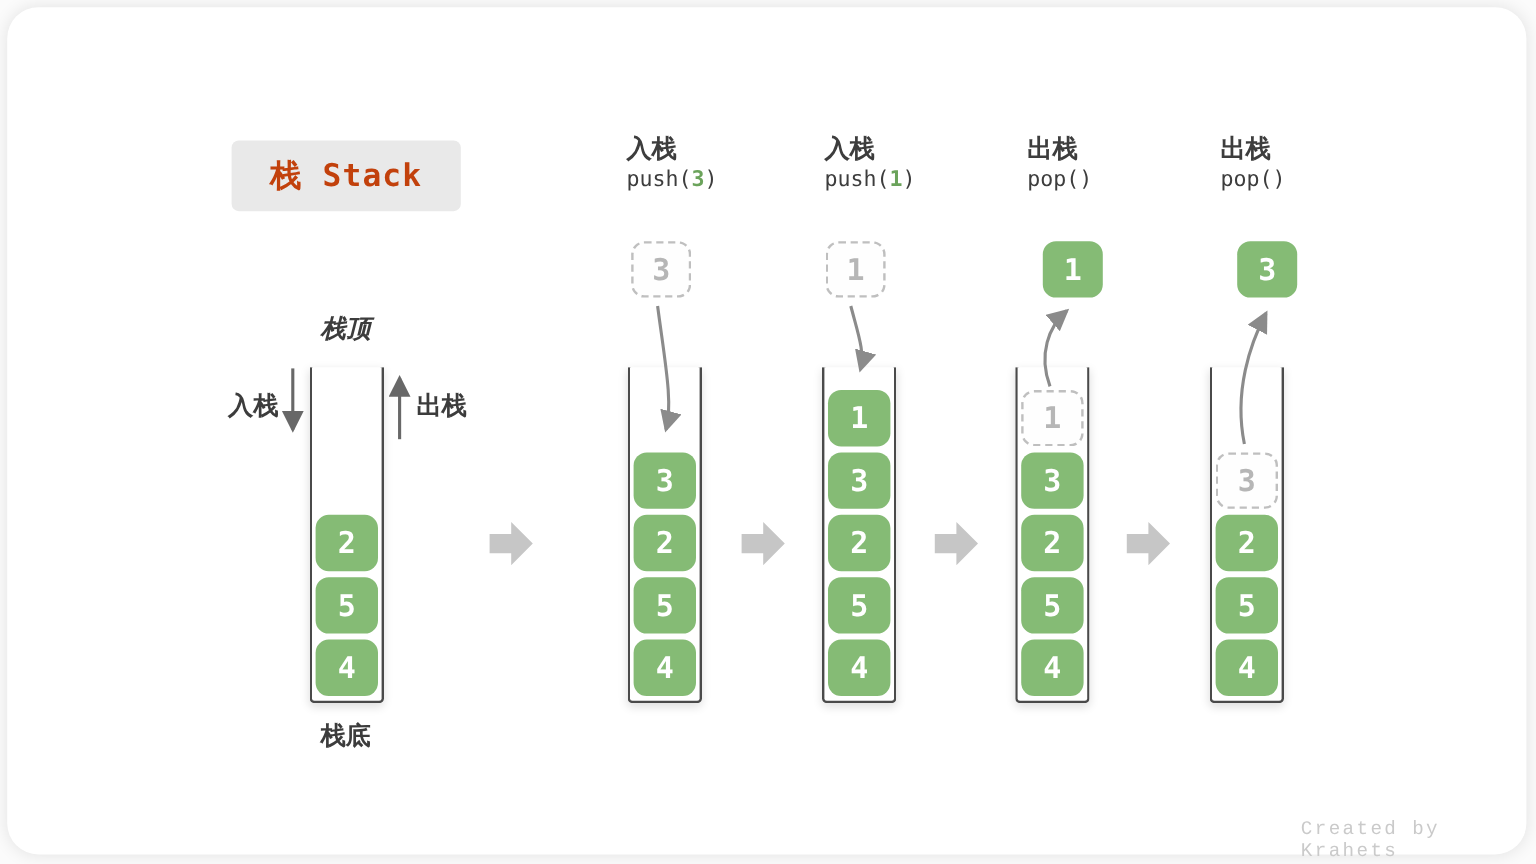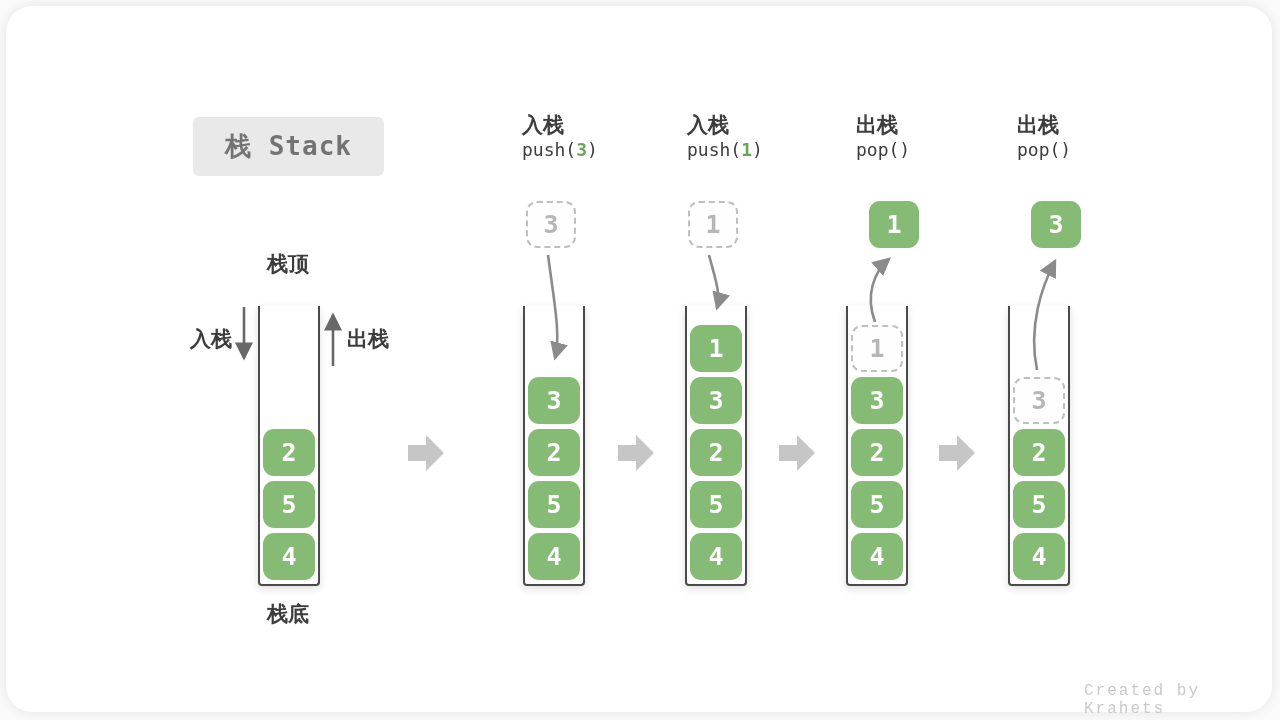--- a/index.html
+++ b/index.html
@@ -2,21 +2,21 @@
 <html><head>
 <meta charset="utf-8">
 <style>
   html,body{margin:0;padding:0;width:1280px;height:720px;background:#fbfbfb;overflow:hidden;
     font-family:"Liberation Sans",sans-serif;}
   .card{position:absolute;left:6px;top:6px;width:1266px;height:706px;background:#ffffff;
     border-radius:26px;box-shadow:0 0 14px rgba(0,0,0,.10);}
   
   .title-box{position:absolute;left:187px;top:111px;width:191px;height:59px;background:#e9e9e9;
     border-radius:6px;display:flex;align-items:center;justify-content:center;
-    font-family:"DejaVu Sans Mono",monospace;font-size:26px;font-weight:600;color:#737373;letter-spacing:1px;}
+    font-family:"DejaVu Sans Mono",monospace;font-size:26px;font-weight:600;color:#c2410c;letter-spacing:1px;}
   
   .col-header{position:absolute;top:108px;line-height:1;}
   .col-header .cn{font-size:21px;font-weight:bold;color:#3d3d3d;}
   .col-header .code{margin-top:6px;font-family:"DejaVu Sans Mono",monospace;font-size:18px;color:#3d3d3d;}
   .col-header .code .arg{color:#6BA35B;font-weight:bold;}
   
   .lbl{position:absolute;font-size:21px;font-weight:bold;color:#3c3c3c;line-height:1;}
   .lbl.center{width:62px;text-align:center;}
   
   .stack{position:absolute;top:300px;width:58px;height:278px;background:#ffffff;
@@ -42,21 +42,21 @@
 </style>
 </head>
 <body>
 
 <div class="card">
 
   <div class="title-box">
     <span>栈 Stack</span>
   </div>
 
-  <div class="lbl center" style="left:251px;top:247px;">栈顶</div>
+  <div class="lbl center" style="left:251px;top:258px;font-style:italic;">栈顶</div>
   <div class="lbl center" style="left:251px;top:597px;">栈底</div>
   <div class="lbl" style="left:184px;top:322px;">入栈</div>
   <div class="lbl" style="left:341px;top:322px;">出栈</div>
 
   <div class="col-header" style="left:516px;">
     <div class="cn">入栈</div>
     <div class="code"><span>push(</span><span class="arg">3</span><span>)</span></div>
   </div>
   <div class="col-header" style="left:681px;">
     <div class="cn">入栈</div>

